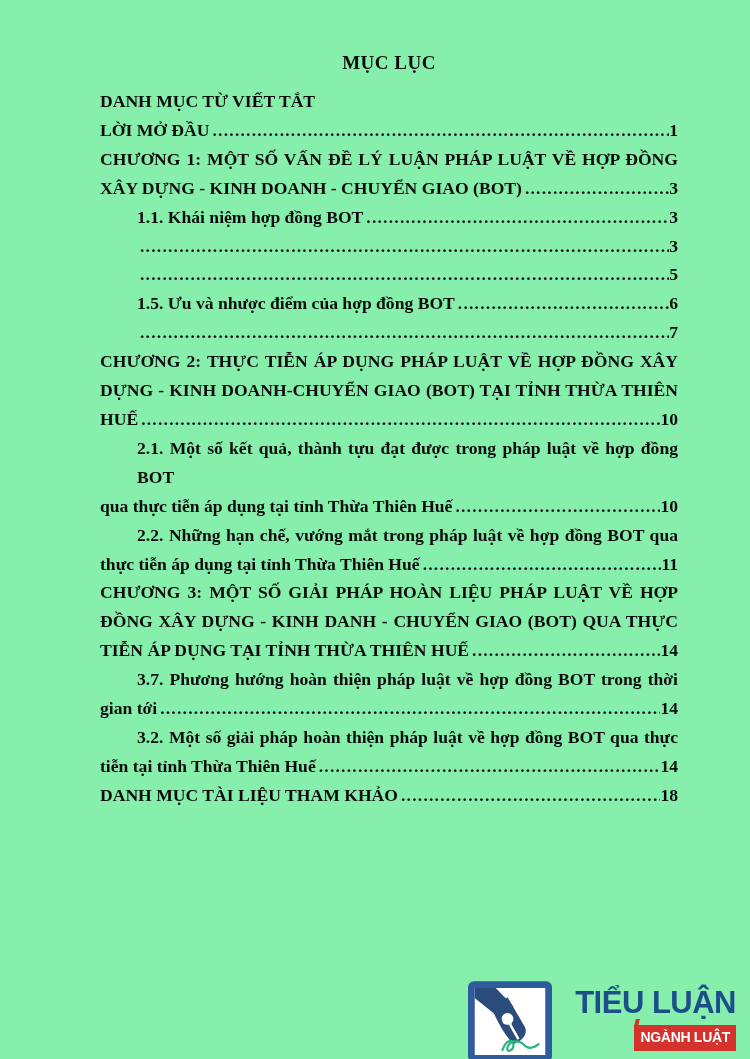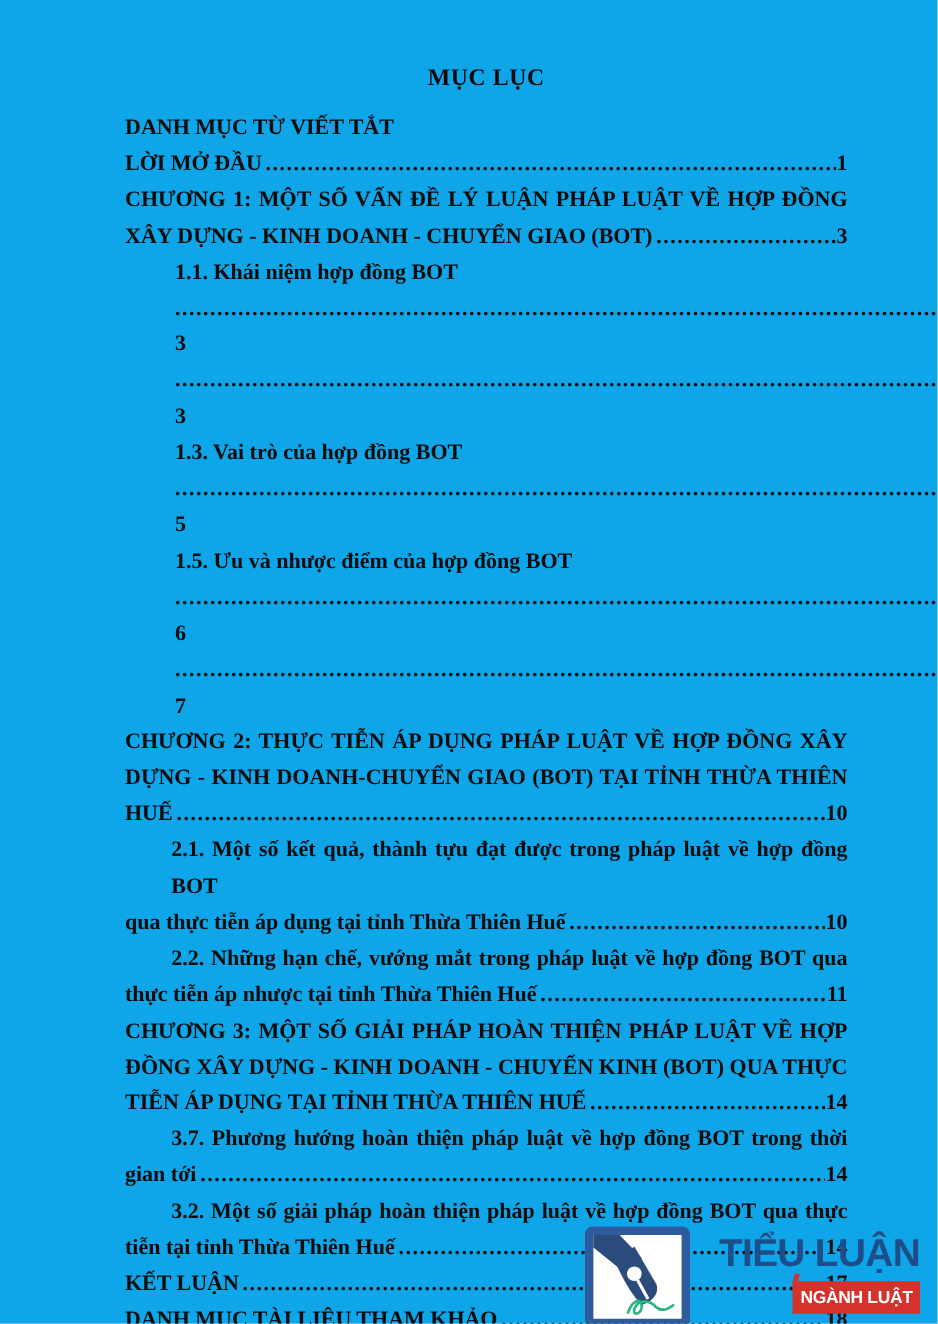--- a/index.html
+++ b/index.html
@@ -1,19 +1,19 @@
 <!DOCTYPE html>
 <html><head>
 <meta charset="utf-8">
 <style>
   html,body{margin:0;padding:0;background:#e8e8e8;}
   .page{
     position:relative;
     width:750px;height:1059px;
-    background:#0ea5e9;
+    background:#86efac;
     overflow:hidden;
     font-family:"Liberation Serif","DejaVu Serif",serif;
     color:#0c0c0c;
   }
   .toc{
     position:absolute;
     left:100px;top:52px;
     width:578px;
     font-weight:bold;
     font-size:17.6px;
@@ -32,21 +32,21 @@
   }
   .toc-line.just{
     text-align:justify;
     text-align-last:justify;
   }
   .toc-line.leader{
     display:flex;
     align-items:baseline;
     justify-content:flex-end;
   }
-  .toc-line.ind{ padding-left:37px;flex-direction:column; }
+  .toc-line.ind{ padding-left:37px; }
   .toc-line .t{ white-space:nowrap; }
   .toc-line .dots{
     flex:1 1 auto;
     overflow:hidden;
     white-space:nowrap;
     margin-left:3px;
     letter-spacing:1.2px;
   }
   .toc-line .dots::after{
     content:"........................................................................................................................................................................................................................................";
@@ -120,21 +120,20 @@
         <p class="toc-line ind leader">
           <span class="t">1.1. Khái niệm hợp đồng BOT </span>
           <span class="dots"></span>
           <span class="pg">3</span>
         </p>
         <p class="toc-line ind leader">
           <span class="dots"></span>
           <span class="pg">3</span>
         </p>
         <p class="toc-line ind leader">
-          <span class="t">1.3. Vai trò của hợp đồng BOT </span>
           <span class="dots"></span>
           <span class="pg">5</span>
         </p>
         <p class="toc-line ind leader">
           <span class="t">1.5. Ưu và nhược điểm của hợp đồng BOT</span>
           <span class="dots"></span>
           <span class="pg">6</span>
         </p>
         <p class="toc-line ind leader">
           <span class="dots"></span>
@@ -148,47 +147,42 @@
           <span class="pg">10</span>
         </p>
         <p class="toc-line ind just"><span>2.1. Một số kết quả, thành tựu đạt được trong pháp luật về hợp đồng BOT</span></p>
         <p class="toc-line leader">
           <span class="t">qua thực tiễn áp dụng tại tỉnh Thừa Thiên Huế</span>
           <span class="dots"></span>
           <span class="pg">10</span>
         </p>
         <p class="toc-line ind just"><span>2.2. Những hạn chế, vướng mắt trong pháp luật về hợp đồng BOT qua</span></p>
         <p class="toc-line leader">
-          <span class="t">thực tiễn áp nhược tại tỉnh Thừa Thiên Huế </span>
+          <span class="t">thực tiễn áp dụng tại tỉnh Thừa Thiên Huế </span>
           <span class="dots"></span>
           <span class="pg">11</span>
         </p>
-        <p class="toc-line just"><span>CHƯƠNG 3:  MỘT SỐ GIẢI PHÁP HOÀN THIỆN PHÁP LUẬT VỀ HỢP</span></p>
-        <p class="toc-line just"><span>ĐỒNG XÂY DỰNG - KINH DOANH - CHUYỂN KINH (BOT) QUA THỰC</span></p>
+        <p class="toc-line just"><span>CHƯƠNG 3:  MỘT SỐ GIẢI PHÁP HOÀN LIỆU PHÁP LUẬT VỀ HỢP</span></p>
+        <p class="toc-line just"><span>ĐỒNG XÂY DỰNG - KINH DANH - CHUYỂN GIAO (BOT) QUA THỰC</span></p>
         <p class="toc-line leader">
           <span class="t">TIỄN ÁP DỤNG TẠI TỈNH THỪA THIÊN HUẾ </span>
           <span class="dots"></span>
           <span class="pg">14</span>
         </p>
         <p class="toc-line ind just"><span>3.7. Phương hướng hoàn thiện pháp luật về hợp đồng BOT trong thời</span></p>
         <p class="toc-line leader">
           <span class="t">gian tới</span>
           <span class="dots"></span>
           <span class="pg">14</span>
         </p>
         <p class="toc-line ind just"><span>3.2. Một số giải pháp hoàn thiện pháp luật về hợp đồng BOT qua thực</span></p>
         <p class="toc-line leader">
           <span class="t">tiễn tại tỉnh Thừa Thiên Huế</span>
           <span class="dots"></span>
           <span class="pg">14</span>
-        </p>
-        <p class="toc-line leader">
-          <span class="t">KẾT LUẬN </span>
-          <span class="dots"></span>
-          <span class="pg">17</span>
         </p>
         <p class="toc-line leader">
           <span class="t">DANH MỤC TÀI LIỆU THAM KHẢO </span>
           <span class="dots"></span>
           <span class="pg">18</span>
         </p>
       </div>
   </div>
 
   <div class="logo">

